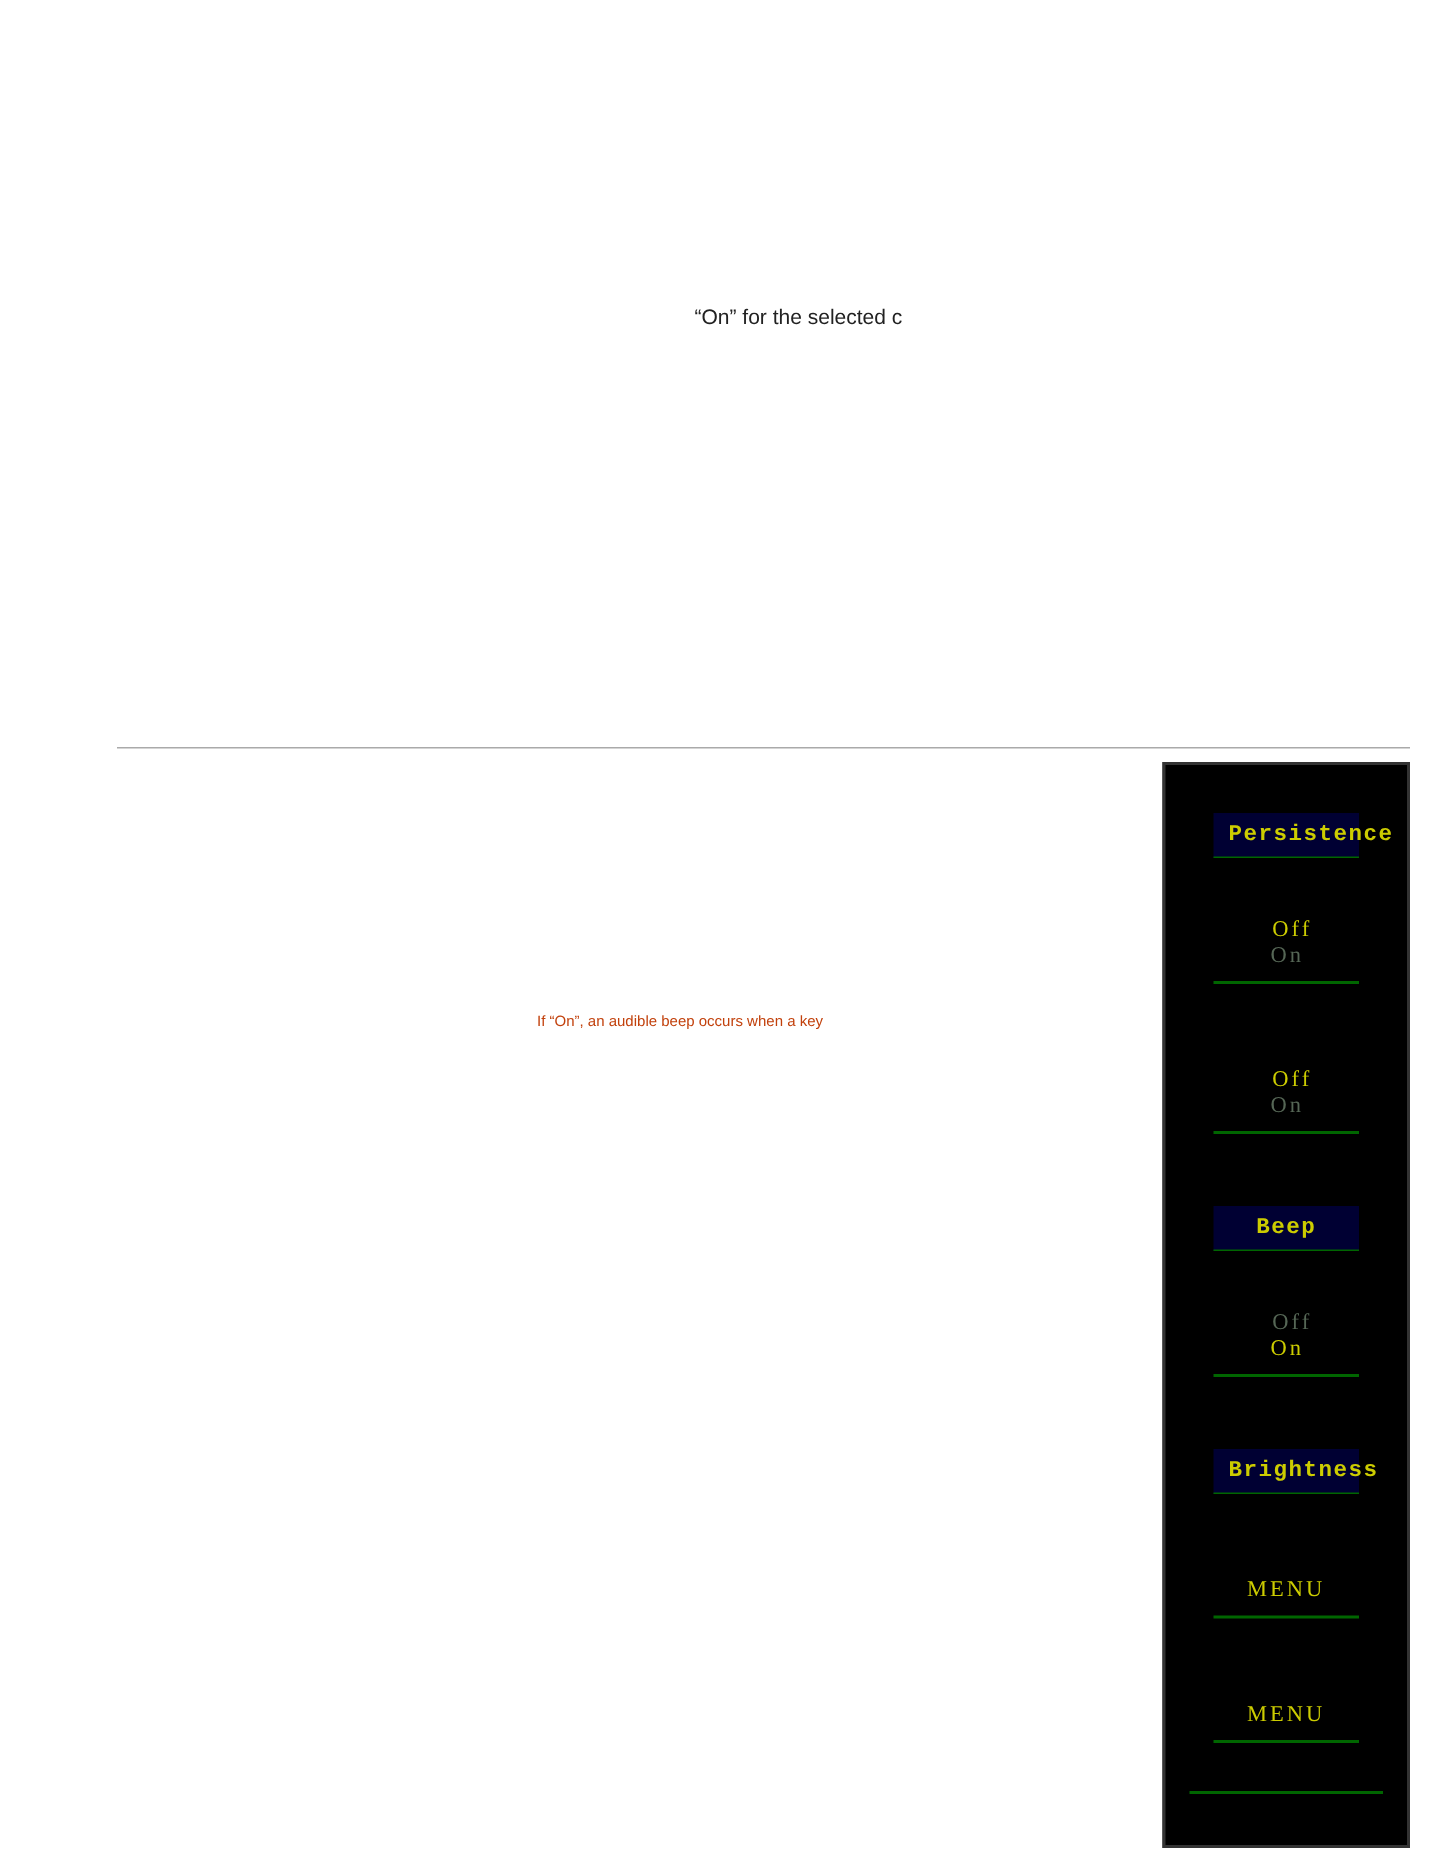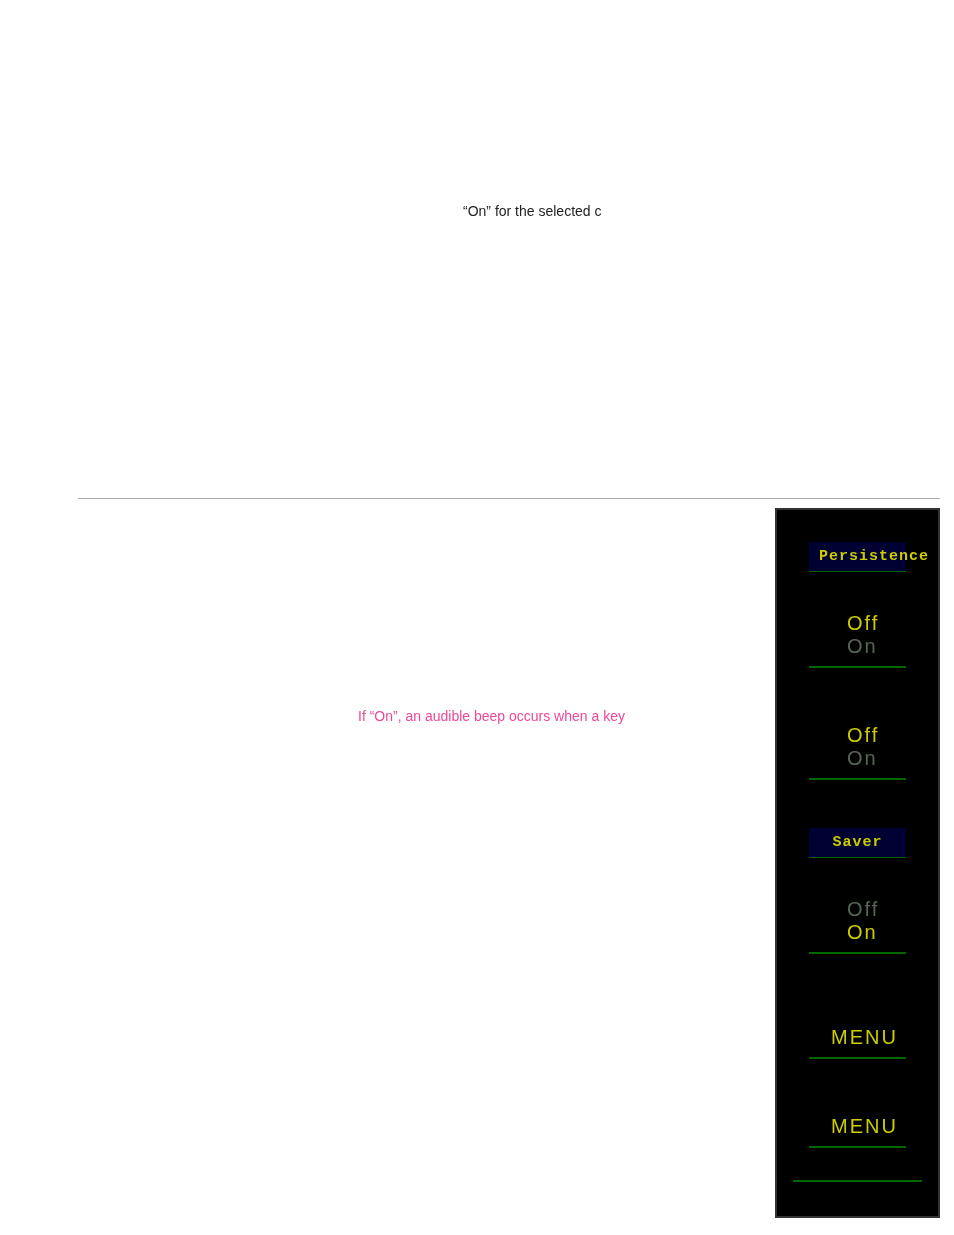--- a/index.html
+++ b/index.html
@@ -29,24 +29,24 @@
       position: absolute;
       top: 450px;
       left: 30px;
       right: 30px;
       height: 1px;
       background: #aaa;
     }
 
     .beep-description {
       position: absolute;
-      top: 660px;
+      top: 628px;
       left: 310px;
-      font-size: 14px;
-      color: #ec4899;
+      font-size: 10px;
+      color: #c2410c;
     }
 
     .sidebar-panel {
       position: absolute;
       top: 460px;
       right: 30px;
       width: 165px;
       background: #000000;
       border: 2px solid #333;
     }
@@ -66,22 +66,22 @@
       color: #cccc00;
       font-weight: bold;
       letter-spacing: 1px;
     }
 
     .menu-value {
       background: #000000;
       border-bottom: 2px solid #006600;
       padding: 8px 22px;
       text-align: center;
-      font-family: Liberation Sans, sans-serif;
-      font-size: 20px;
+      font-family: Liberation Serif, serif;
+      font-size: 15px;
       color: #cccc00;
       letter-spacing: 2px;
     }
 
     .menu-value .off {
       color: #556655;
       margin-right: 8px;
     }
 
     .menu-value .on-active {
@@ -123,28 +123,29 @@
   </div>
 
   <div class="menu-row">
     <div class="menu-value">
       <span class="off-active">Off</span>
       <span class="on-dimmed">On</span>
     </div>
   </div>
 
   <div class="menu-row">
-    <div class="menu-label">Saver</div>
+    <div class="menu-label">Beep</div>
     <div class="menu-value">
       <span class="off">Off</span>
       <span class="on-active">On</span>
     </div>
   </div>
 
   <div class="menu-row">
+    <div class="menu-label">Brightness</div>
   </div>
 
   <div class="menu-row">
     <div class="menu-value">MENU</div>
   </div>
 
   <div class="menu-row">
     <div class="menu-value">MENU</div>
   </div>
 

